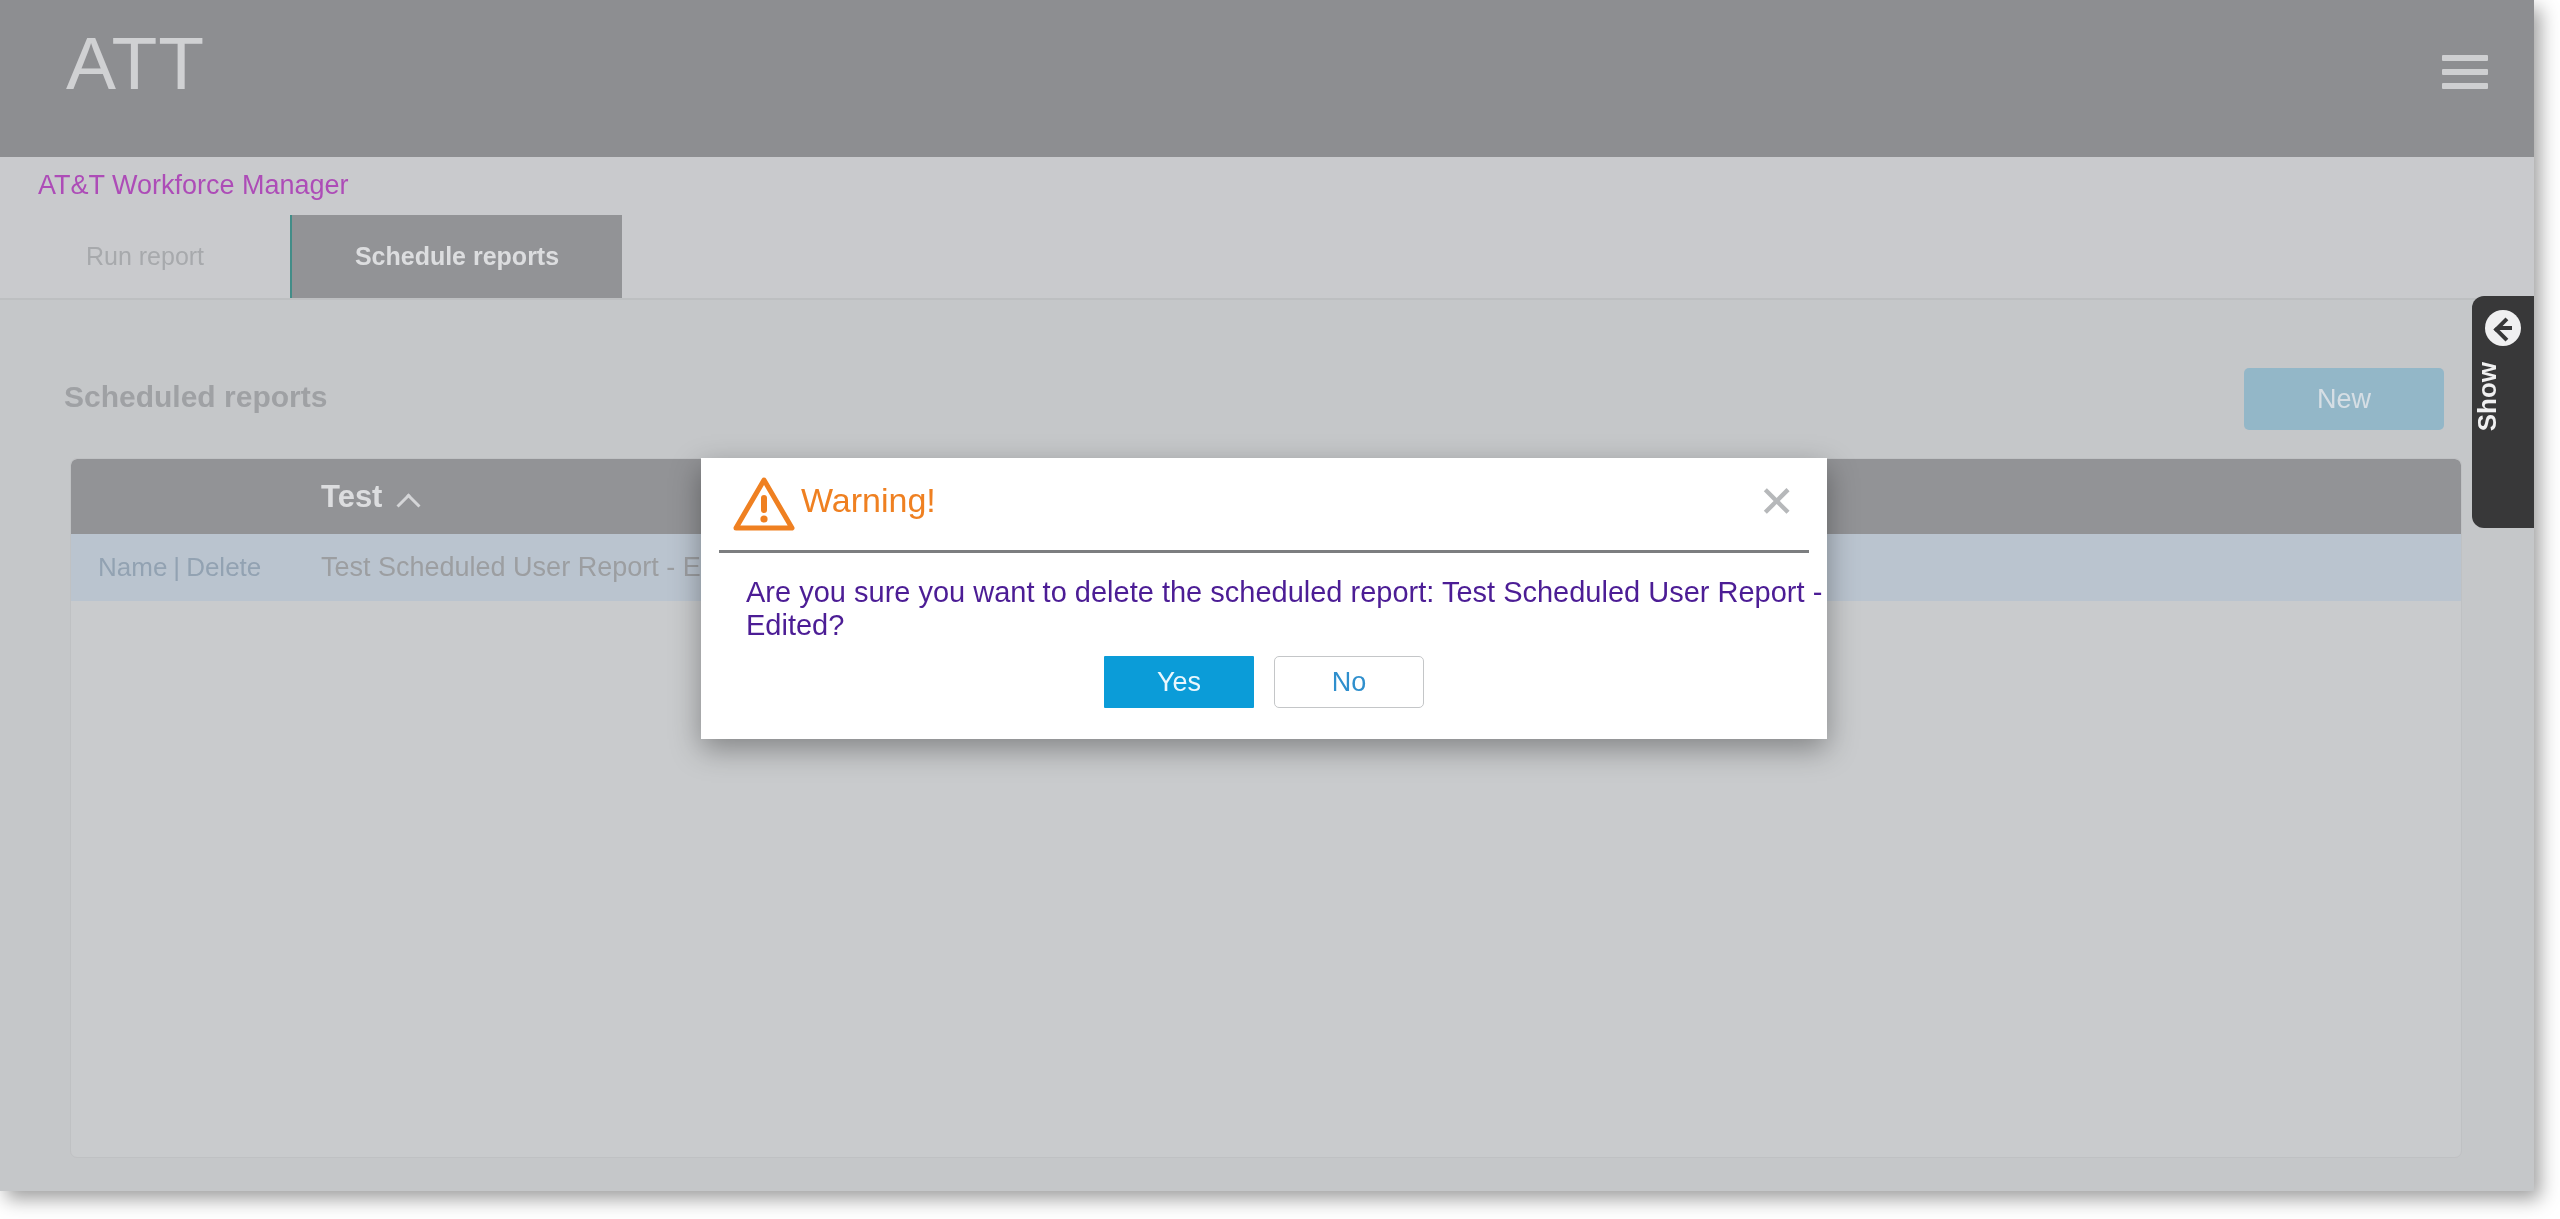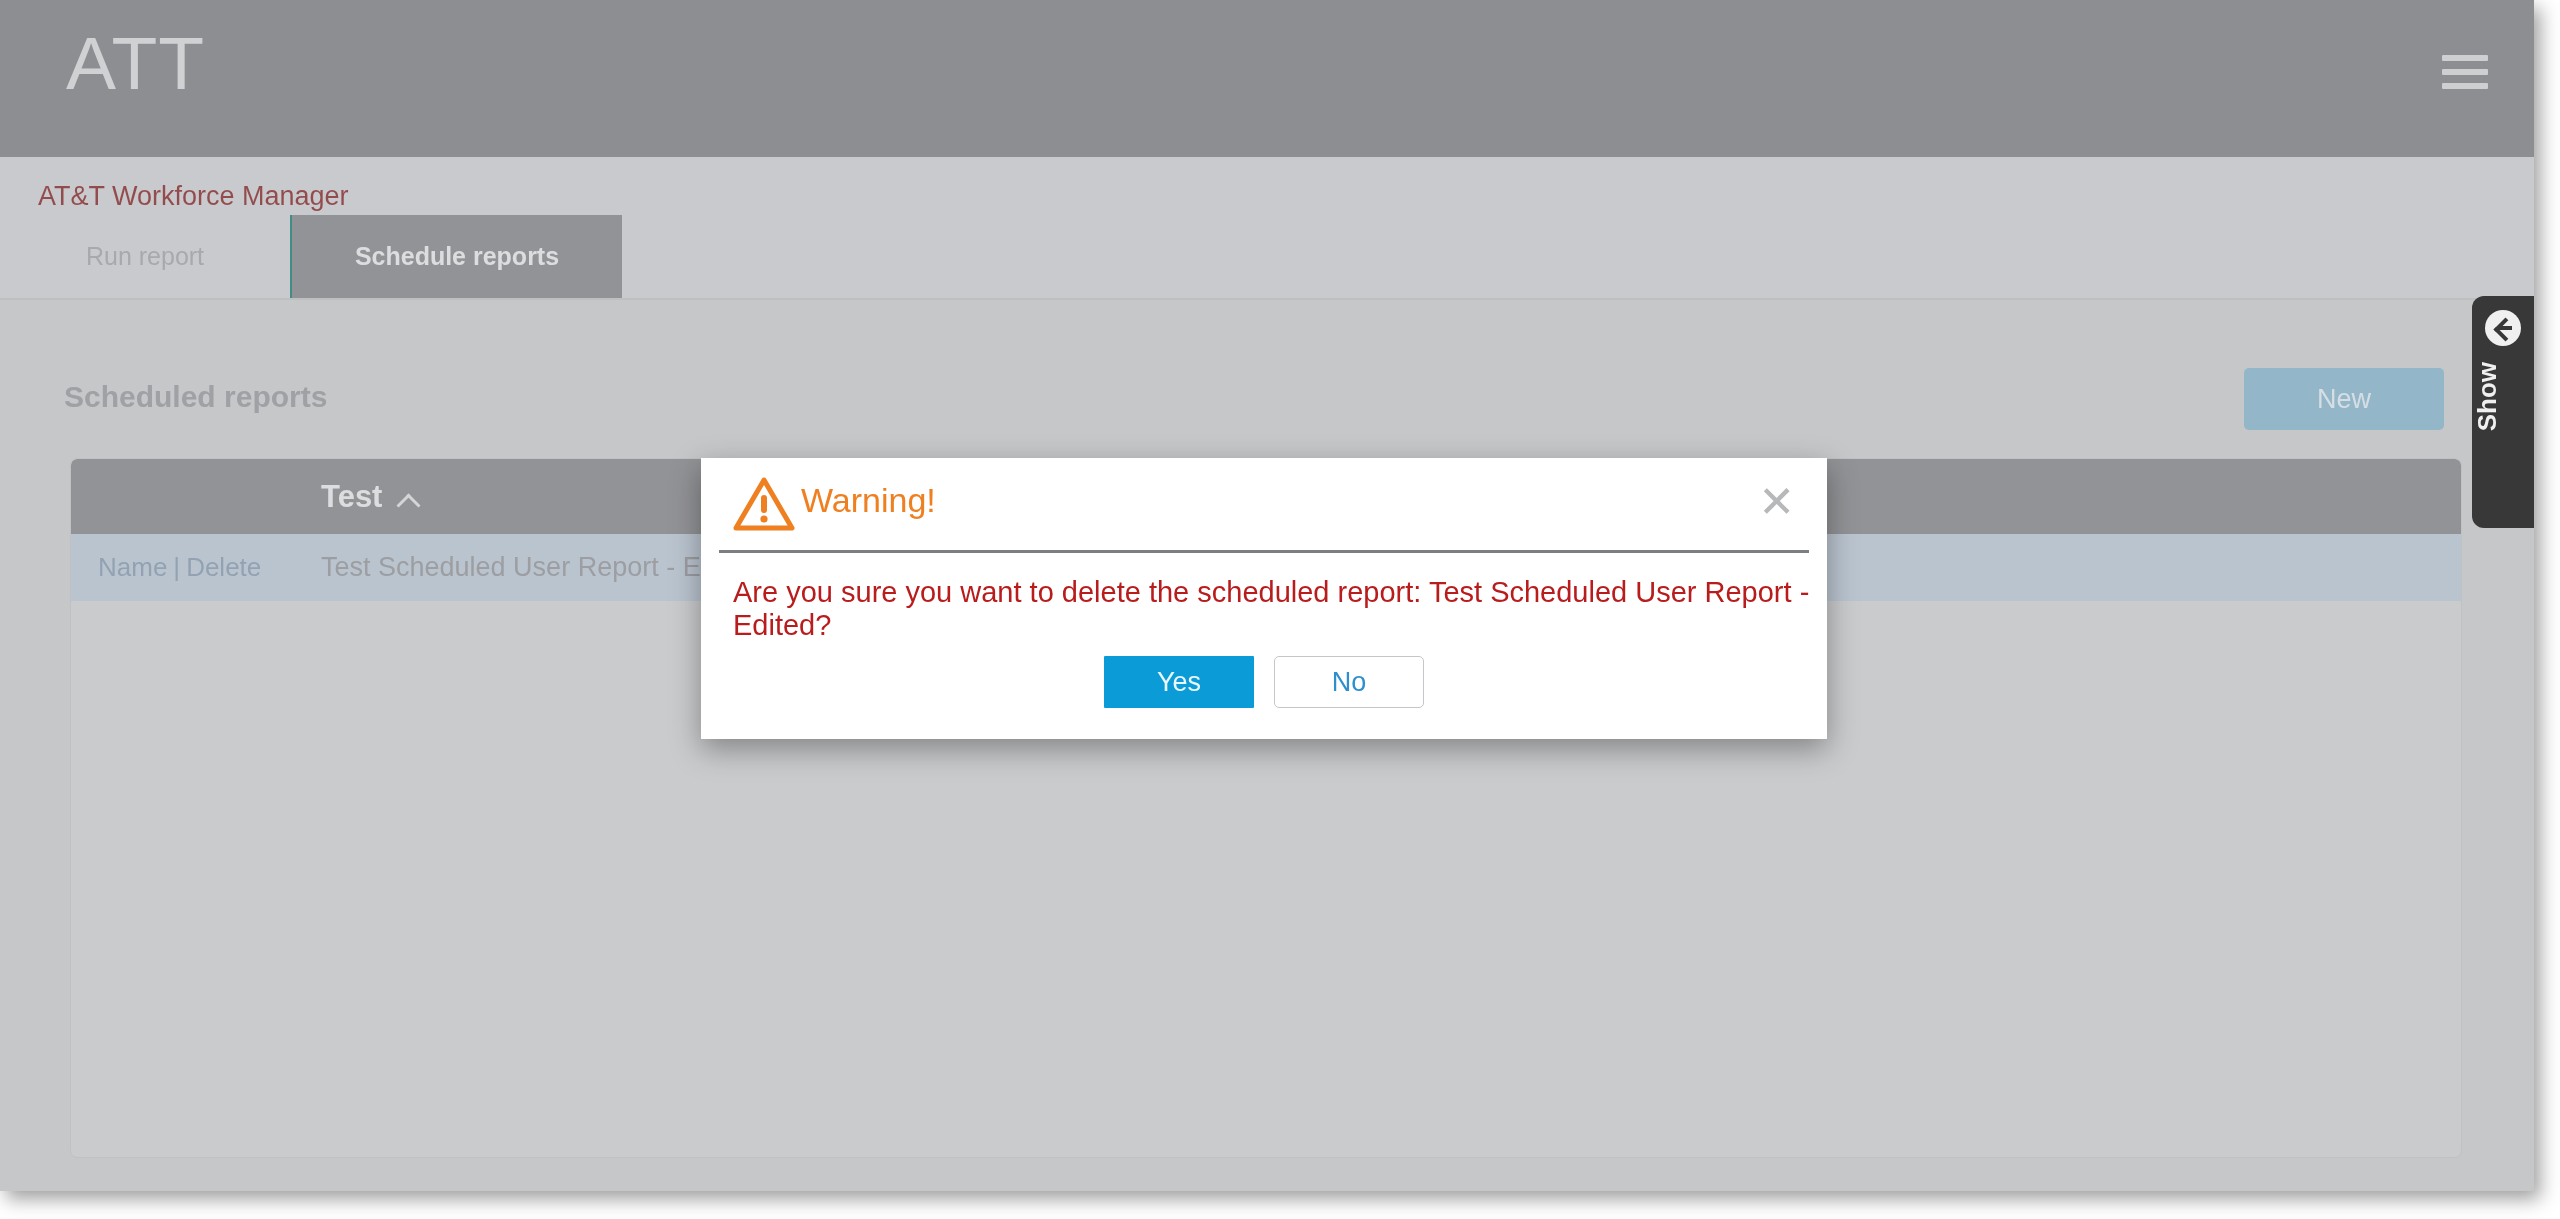--- a/index.html
+++ b/index.html
@@ -74,23 +74,23 @@
     position: absolute;
     left: 0;
     top: 157px;
     width: 100%;
     height: 58px;
     background: #c9cbcd;
   }
   .app-title {
     position: absolute;
     left: 38px;
-    top: 24px;
+    top: 13px;
     font-size: 27px;
-    color: #7f1d1d;
+    color: #a21caf;
     font-weight: 400;
   }
 
   
   .tabs {
     position: absolute;
     left: 0;
     top: 215px;
     width: 100%;
     height: 83px;
@@ -333,23 +333,23 @@
     background: #7c7e80;
   }
   .modal-body {
     position: absolute;
     left: 0;
     top: 118px;
     width: 100%;
     text-align: left;
   }
   .modal-message {
-    padding-left: 32px;
+    padding-left: 45px;
     font-size: 29px;
-    color: #b91c1c;
+    color: #4c1d95;
   }
   .modal-actions {
     position: absolute;
     left: 0;
     top: 198px;
     width: 100%;
     display: flex;
     justify-content: center;
     align-items: center;
     gap: 10px;

